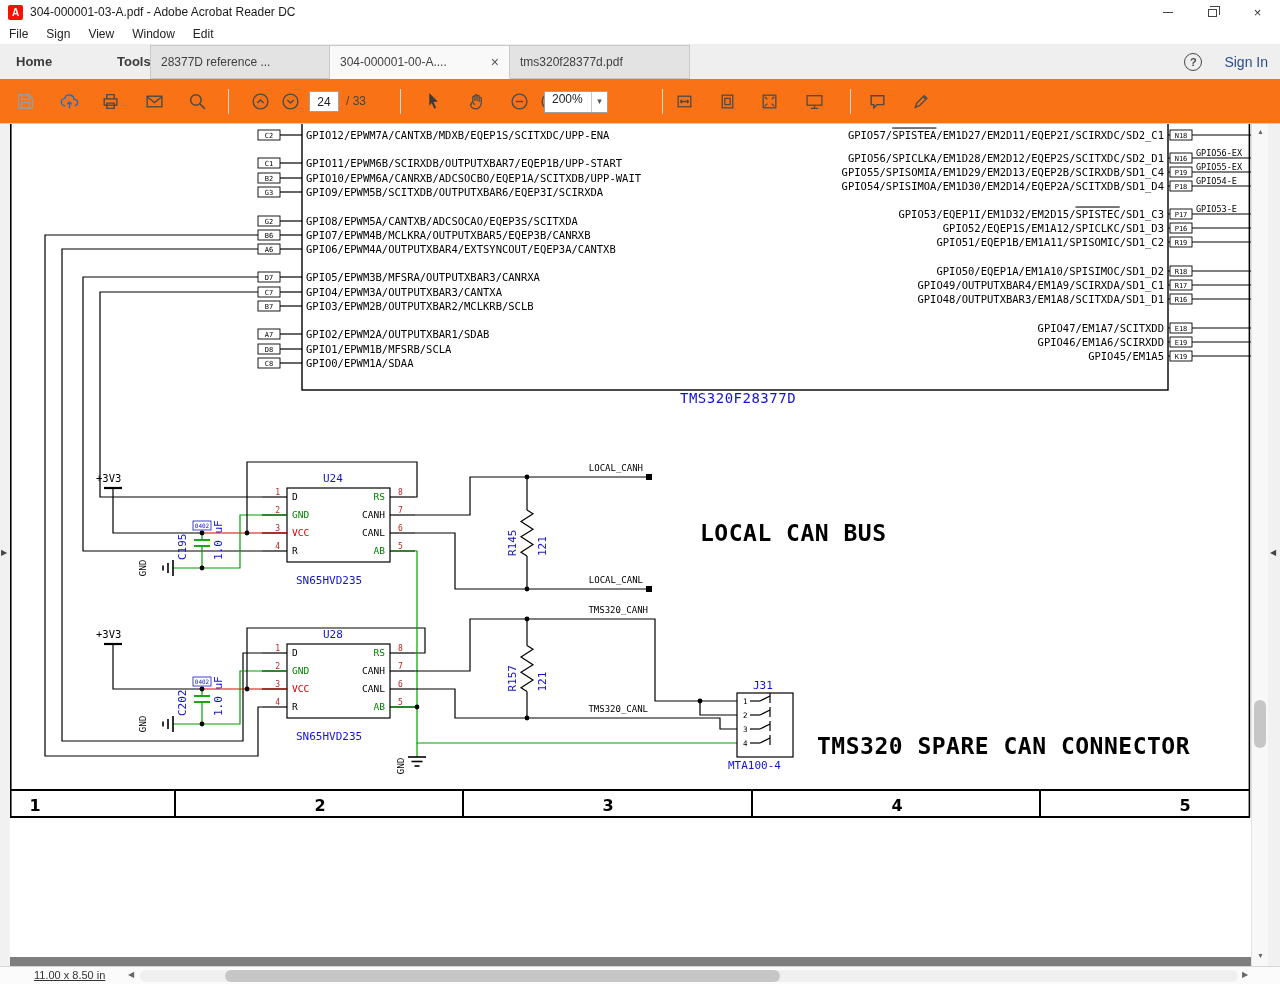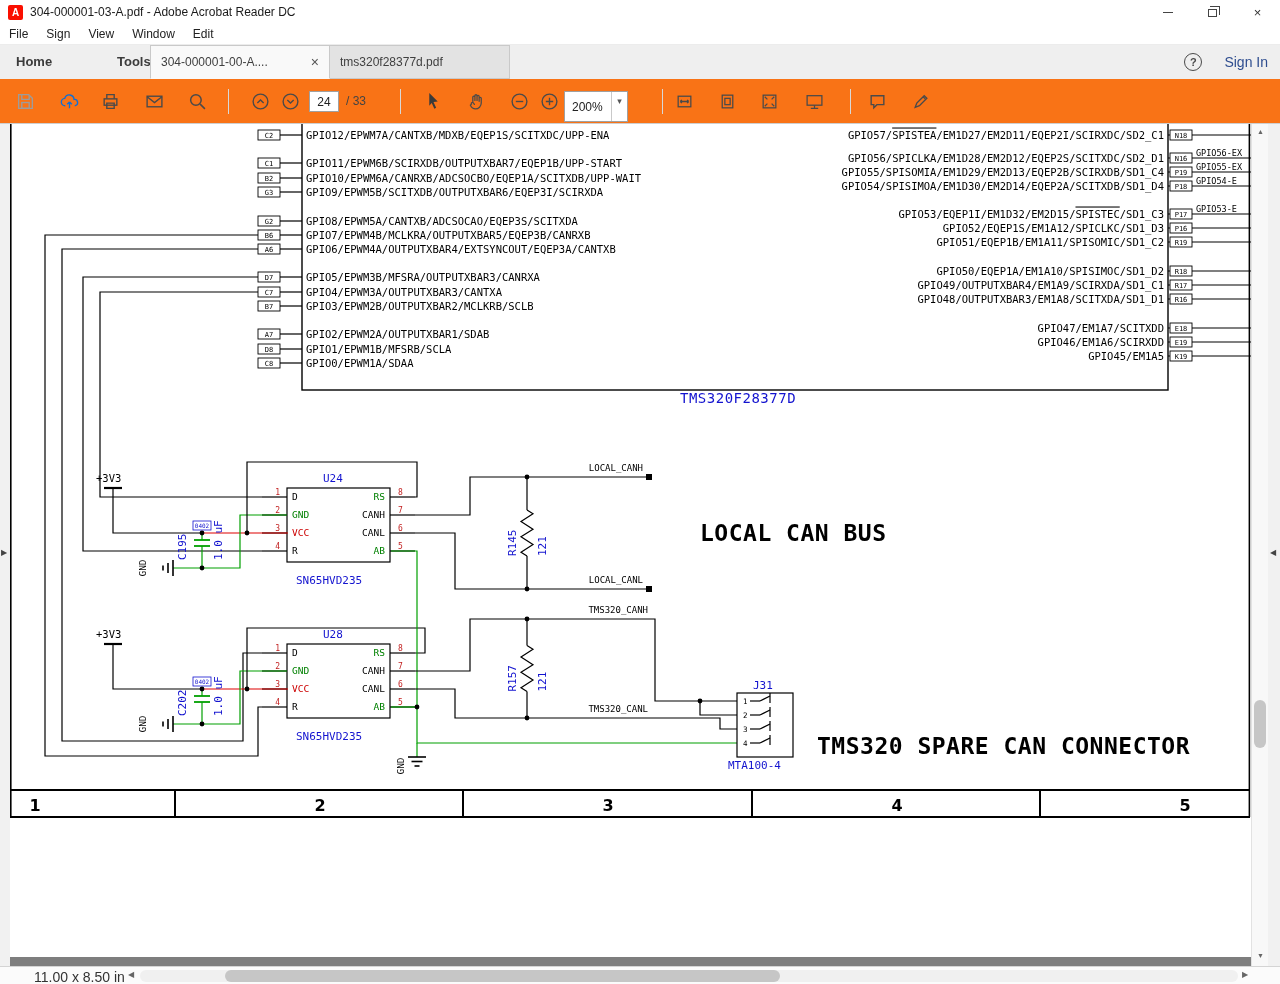--- a/index.html
+++ b/index.html
@@ -42,39 +42,39 @@
   .signin { font-size:14px; color:#2e4d8f; }
 
   
   .toolbar { position:absolute; left:0; top:79px; width:1280px; height:45px; background:#f97316;
     border-bottom:1px solid #cfcfcf; }
   .tbtn { position:absolute; top:6px; width:32px; height:32px; display:flex; align-items:center; justify-content:center; }
   .tsep { position:absolute; top:10px; width:1px; height:25px; background:#d8d8d8; }
   .page-input { position:absolute; left:309px; top:12px; width:30px; height:21px; border:1px solid #a0a0a0;
     font-size:12px; text-align:center; color:#222; background:#fff; font-family:"Liberation Sans",sans-serif; }
   .page-total { position:absolute; left:346px; top:0; line-height:45px; font-size:12px; color:#444; }
-  .zoom-dd { position:absolute; left:564px; top:12px; width:64px; height:31px; border:1px solid #a0a0a0;
-    background:#fff; font-size:12px; color:#222; display:flex; align-items:center; }
+  .zoom-dd { position:absolute; left:544px; top:12px; width:64px; height:22px; border:1px solid #a0a0a0;
+    background:#fff; font-size:12px; color:#222; display:flex; align-items:flex-start; }
   .zoom-dd .zv { padding-left:7px; flex:1; }
   .zoom-dd .caret { border-left:1px solid #c9c9c9; width:16px; text-align:center; font-size:9px; color:#555; height:100%; line-height:19px; }
 
   
   .docarea { position:absolute; left:0; top:124px; width:1280px; height:842px; background:#7e7e7e; }
   .left-gutter { position:absolute; left:0; top:0; width:10px; height:842px; background:#f1f1f1; }
   .panel-toggle { position:absolute; left:1px; top:424px; font-size:8px; color:#444; }
   .page { position:absolute; left:10px; top:0; width:1241px; height:833px; background:#fff; overflow:hidden; }
   .vscroll { position:absolute; left:1251px; top:0; width:17px; height:842px; background:#f8f8f8; border-left:1px solid #e2e2e2; }
   .vs-arrow { position:absolute; left:0; width:17px; text-align:center; font-size:7px; color:#666; }
   .vs-thumb { position:absolute; left:2px; top:576px; width:12px; height:48px; background:#c6c6c6; border-radius:6px; }
   .right-gutter { position:absolute; left:1268px; top:0; width:12px; height:842px; background:#f1f1f1; }
   .right-gutter .panel-toggle { left:2px; }
 
   
   .statusbar { position:absolute; left:0; top:966px; width:1280px; height:18px; background:#fbfbfb; border-top:1px solid #d4d4d4; }
-  .pagesize { position:absolute; left:34px; top:2px; font-size:14px; color:#333; }
+  .pagesize { position:absolute; left:34px; top:2px; font-size:11px; color:#333;text-decoration:underline; }
   .h-arrow { position:absolute; top:3px; font-size:8px; color:#666; }
   .htrack { position:absolute; left:140px; top:3px; width:1098px; height:12px; background:#f0f0f0; border-radius:6px; }
   .hthumb { position:absolute; left:85px; top:0; width:555px; height:12px; background:#c6c6c6; border-radius:6px; }
 
   
   #schematic text { font-family:"DejaVu Sans Mono", monospace; fill:#000; }
   #schematic .plabel { font-size:10.5px; }
   #schematic .pnum   { font-size:7px; }
   #schematic .pnumr  { font-size:8px; fill:#c22222; }
   #schematic .pname  { font-size:9.5px; }
@@ -118,20 +118,23 @@
   <span class="menu-item">Sign</span>
   <span class="menu-item">View</span>
   <span class="menu-item">Window</span>
   <span class="menu-item">Edit</span>
 </div>
 
 <div class="tabbar">
   <span class="navtab home">Home</span>
   <span class="navtab tools">Tools</span>
   <div class="doctabs">
+    <div class="doctab">
+      <span class="dt-label">28377D reference ...</span>
+    </div>
     <div class="doctab active">
       <span class="dt-label">304-000001-00-A....</span>
       <span class="dt-close">×</span>
     </div>
     <div class="doctab">
       <span class="dt-label">tms320f28377d.pdf</span>
     </div>
   </div>
   <div class="tab-right">
     <div class="helpbtn">?</div>

